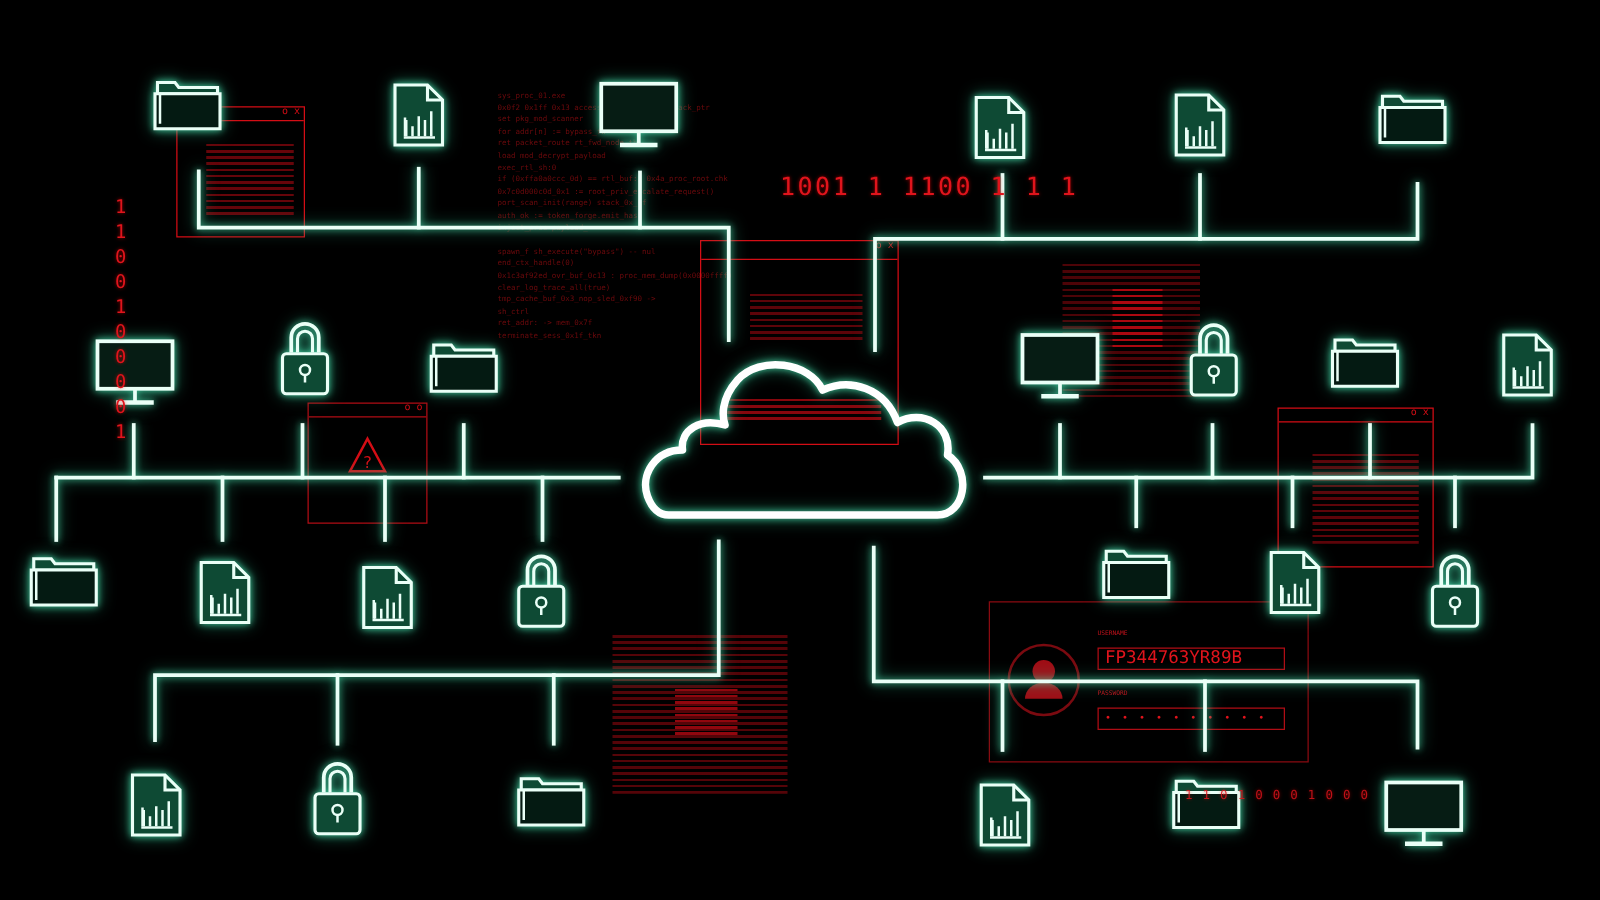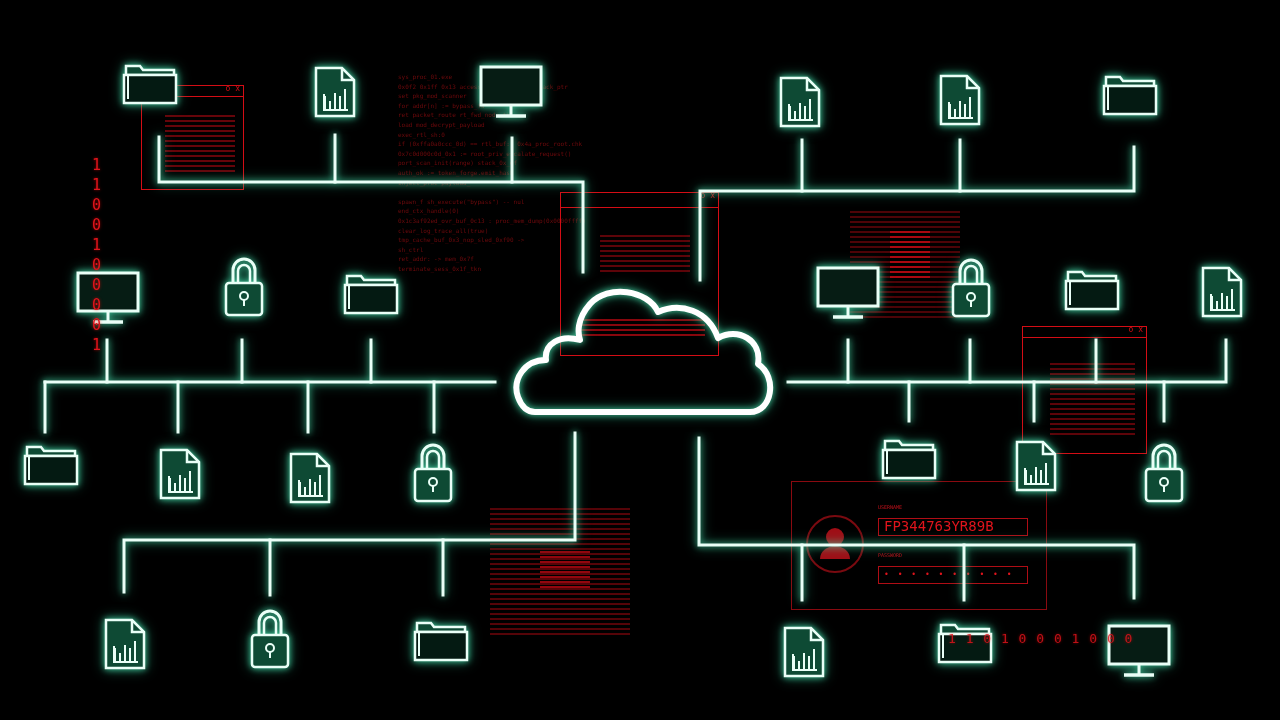--- a/index.html
+++ b/index.html
@@ -90,20 +90,29 @@
   <div class="win" style="left:141px;top:85px;width:103px;height:105px;">
     <div class="bar">
         <span class="ctl">o x</span>
       </div>
   </div>
   <div class="win" style="left:560px;top:192px;width:159px;height:164px;">
     <div class="bar" style="height:14px;">
         <span class="ctl">o x</span>
       </div>
   </div>
+  <div class="win" style="left:246px;top:322px;width:96px;height:97px;border-color:#b00d15;">
+    <div class="bar" style="border-color:#b00d15;">
+        <span class="ctl">o o</span>
+      </div>
+    <svg style="position:absolute;left:30px;top:24px;" width="34" height="34" viewBox="0 0 34 34">
+      <path d="M17 4 L31 30 H3 Z" fill="none" stroke="#d40d15" stroke-width="2"></path>
+      <text x="17" y="27" font-size="13" fill="#d40d15" text-anchor="middle" font-family="DejaVu Sans, sans-serif">?</text>
+    </svg>
+  </div>
   <div class="win" style="left:1022px;top:326px;width:125px;height:128px;">
     <div class="bar">
         <span class="ctl">o x</span>
       </div>
   </div>
 
   <div class="login">
     <div class="avatar">
       <svg width="54" height="54" viewBox="0 0 54 54" style="position:absolute;left:0;top:0;">
         <circle cx="27" cy="20" r="9" fill="#a00d15"></circle>
@@ -237,21 +246,22 @@
   <svg class="icon glow" style="left:783px;top:625px;" width="42" height="54">
       <use href="#sym-doc"></use>
     </svg>
   <svg class="icon glow" style="left:937px;top:621px;" width="56" height="46">
       <use href="#sym-folder"></use>
     </svg>
   <svg class="icon glow" style="left:1107px;top:623px;" width="64" height="58">
       <use href="#sym-monitor"></use>
     </svg>
 
-  <div class="seg" style="left:948px;top:631px;font-size:13px;letter-spacing:1px;opacity:0.85;">1 1 0 1 0 0 0 1 0 0 0</div>
+  <div class="seg" style="left:624px;top:137px;font-size:20px;">1001 1 1100 1 1 1</div>
+  <div class="seg" style="left:948px;top:631px;font-size:10px;letter-spacing:1px;opacity:0.85;">1 1 0 1 0 0 0 1 0 0 0</div>
 
   <div style="position:absolute;left:92px;top:155px;width:18px;">
     <div class="seg" style="position:static;font-size:15px;line-height:20px;letter-spacing:0;">1</div>
     <div class="seg" style="position:static;font-size:15px;line-height:20px;letter-spacing:0;">1</div>
     <div class="seg" style="position:static;font-size:15px;line-height:20px;letter-spacing:0;">0</div>
     <div class="seg" style="position:static;font-size:15px;line-height:20px;letter-spacing:0;">0</div>
     <div class="seg" style="position:static;font-size:15px;line-height:20px;letter-spacing:0;">1</div>
     <div class="seg" style="position:static;font-size:15px;line-height:20px;letter-spacing:0;">0</div>
     <div class="seg" style="position:static;font-size:15px;line-height:20px;letter-spacing:0;">0</div>
     <div class="seg" style="position:static;font-size:15px;line-height:20px;letter-spacing:0;">0</div>

